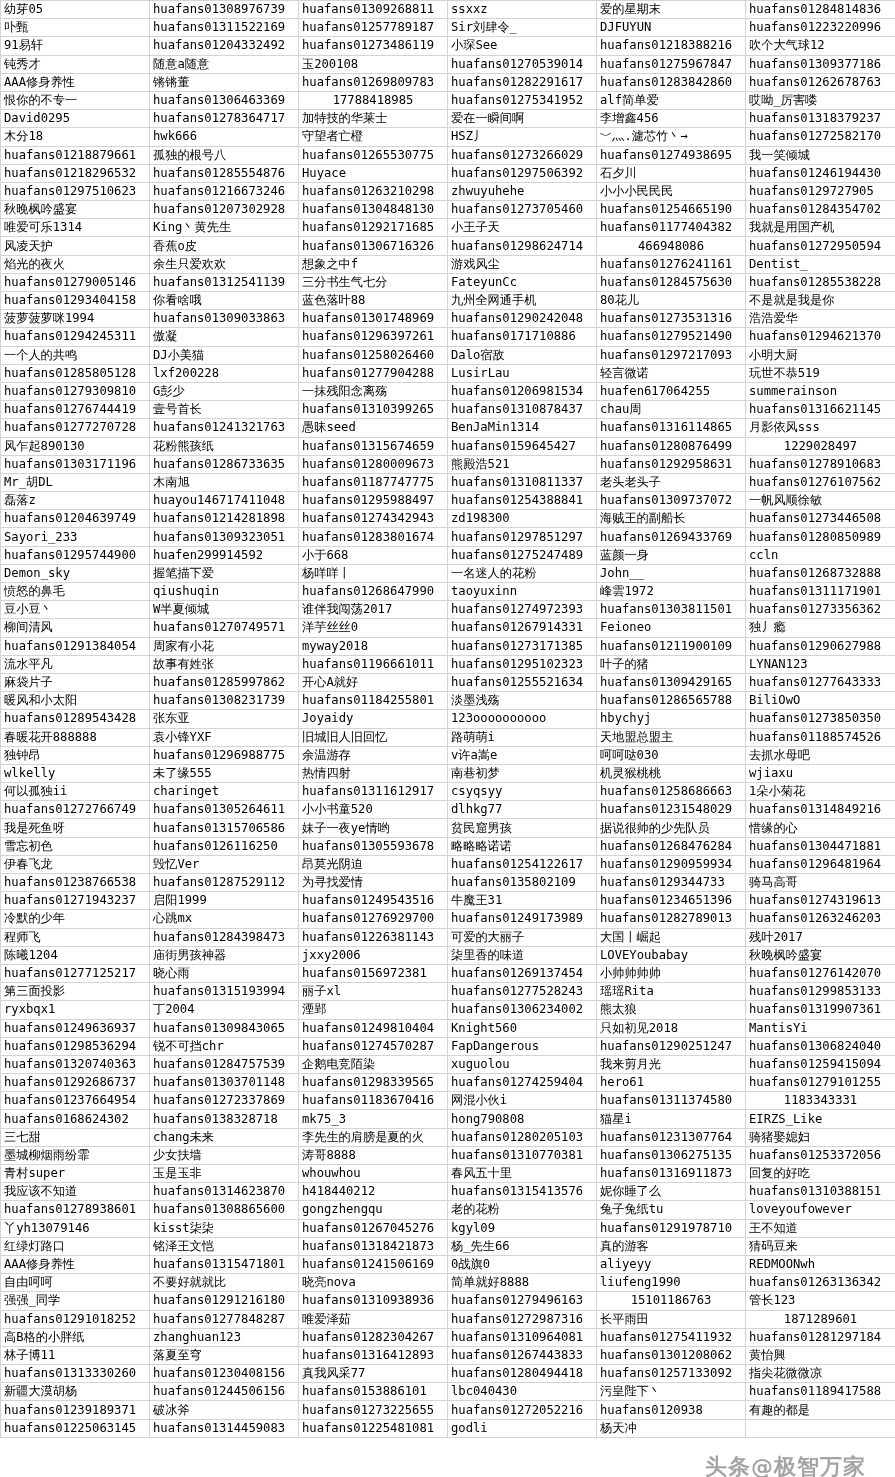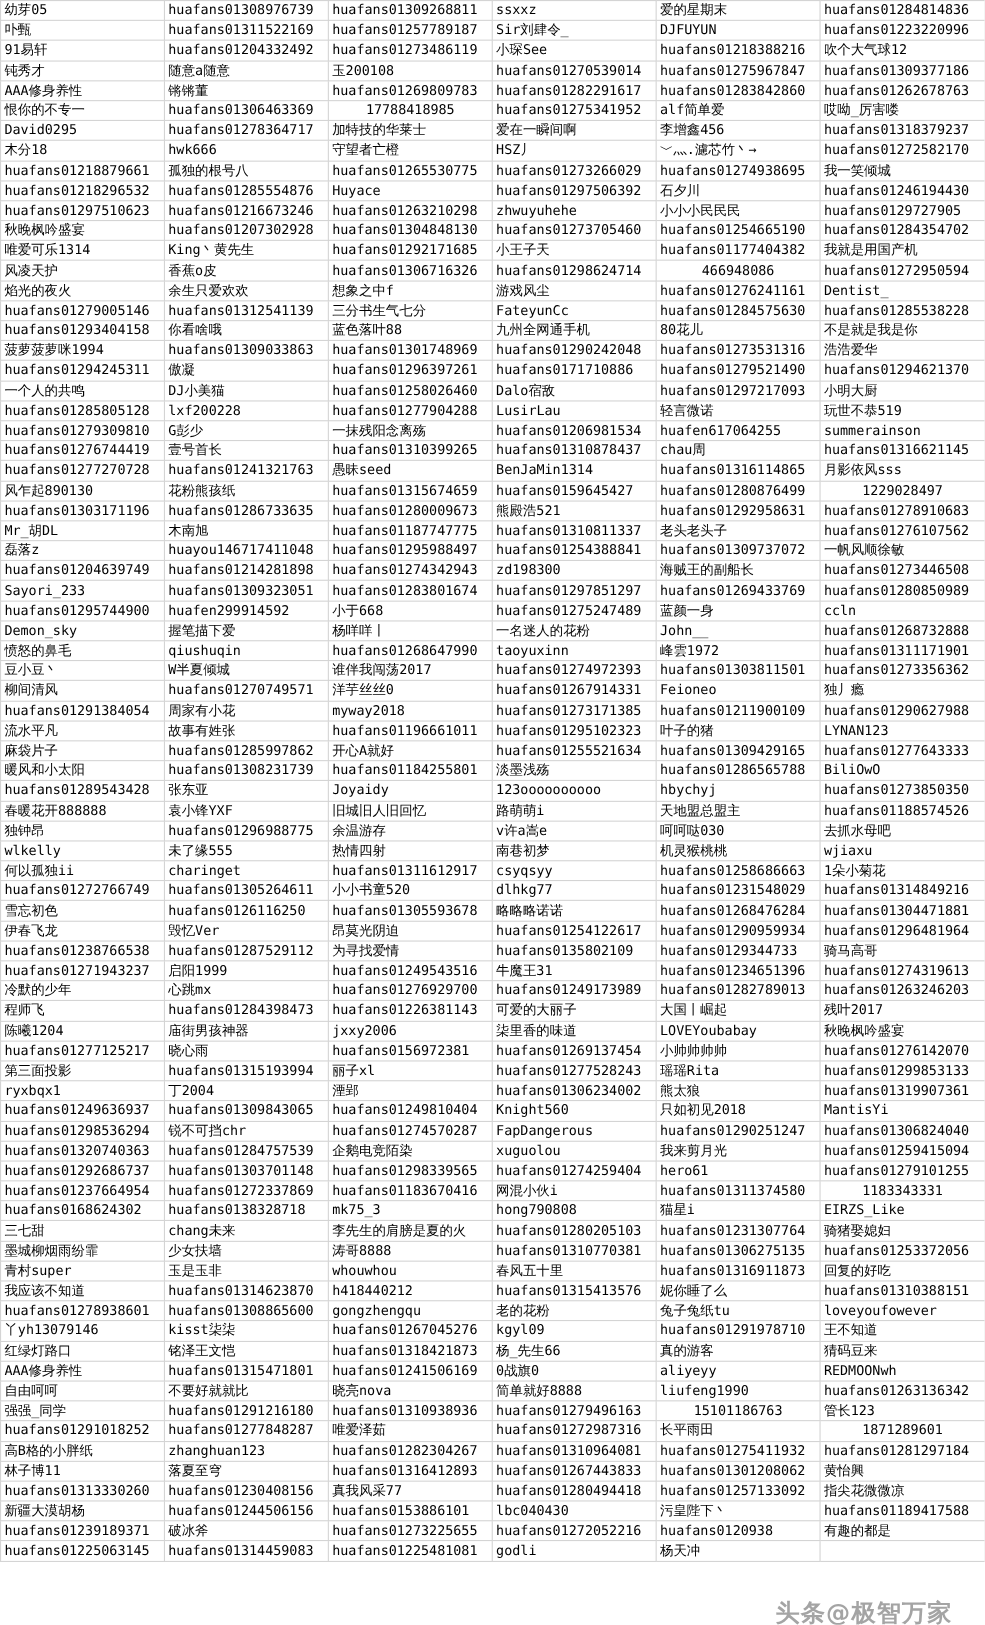--- a/index.html
+++ b/index.html
@@ -389,20 +389,28 @@
       </tr>
       <tr>
         <td>huafans01272766749</td>
         <td>huafans01305264611</td>
         <td>小小书童520</td>
         <td>dlhkg77</td>
         <td>huafans01231548029</td>
         <td>huafans01314849216</td>
       </tr>
       <tr>
+        <td>我是死鱼呀</td>
+        <td>huafans01315706586</td>
+        <td>妹子一夜ye情哟</td>
+        <td>贫民窟男孩</td>
+        <td>据说很帅的少先队员</td>
+        <td>惜缘的心</td>
+      </tr>
+      <tr>
         <td>雪忘初色</td>
         <td>huafans0126116250</td>
         <td>huafans01305593678</td>
         <td>略略略诺诺</td>
         <td>huafans01268476284</td>
         <td>huafans01304471881</td>
       </tr>
       <tr>
         <td>伊春飞龙</td>
         <td>毁忆Ver</td>

